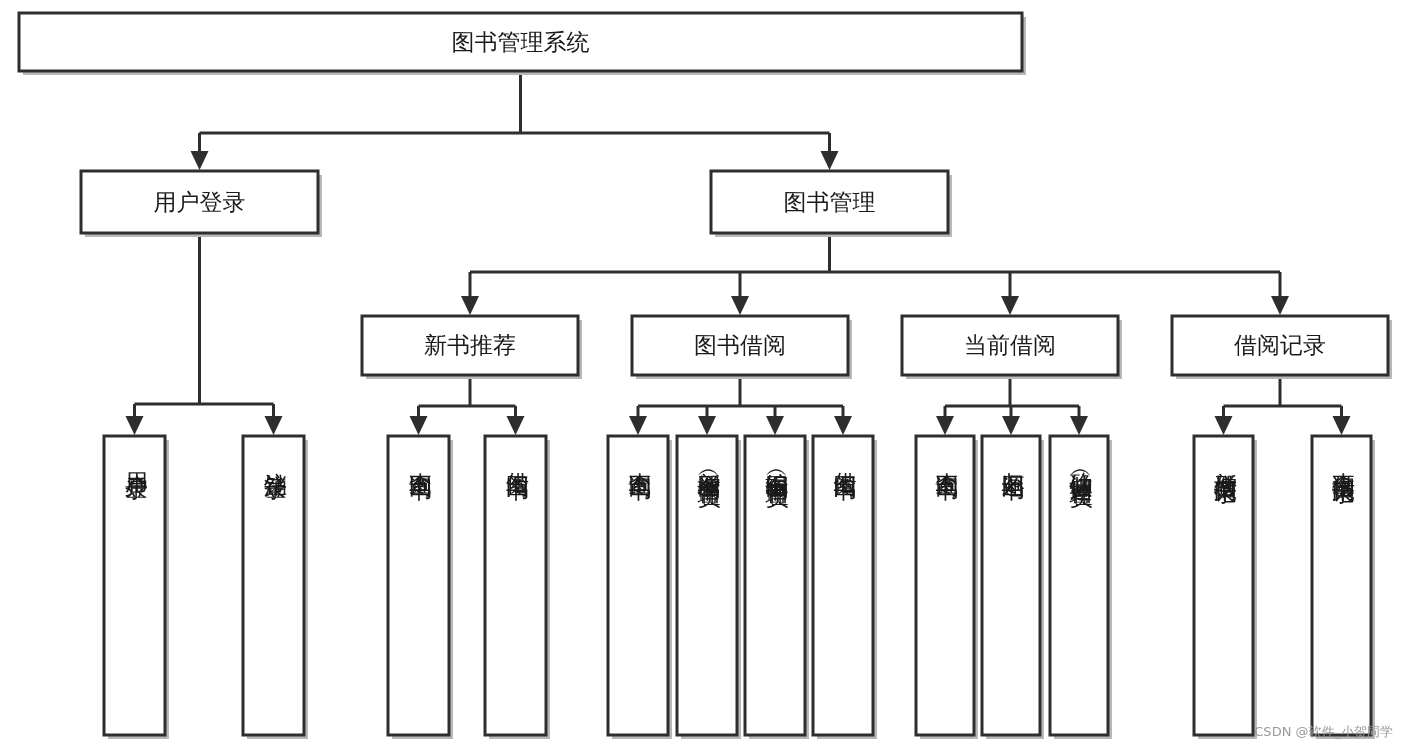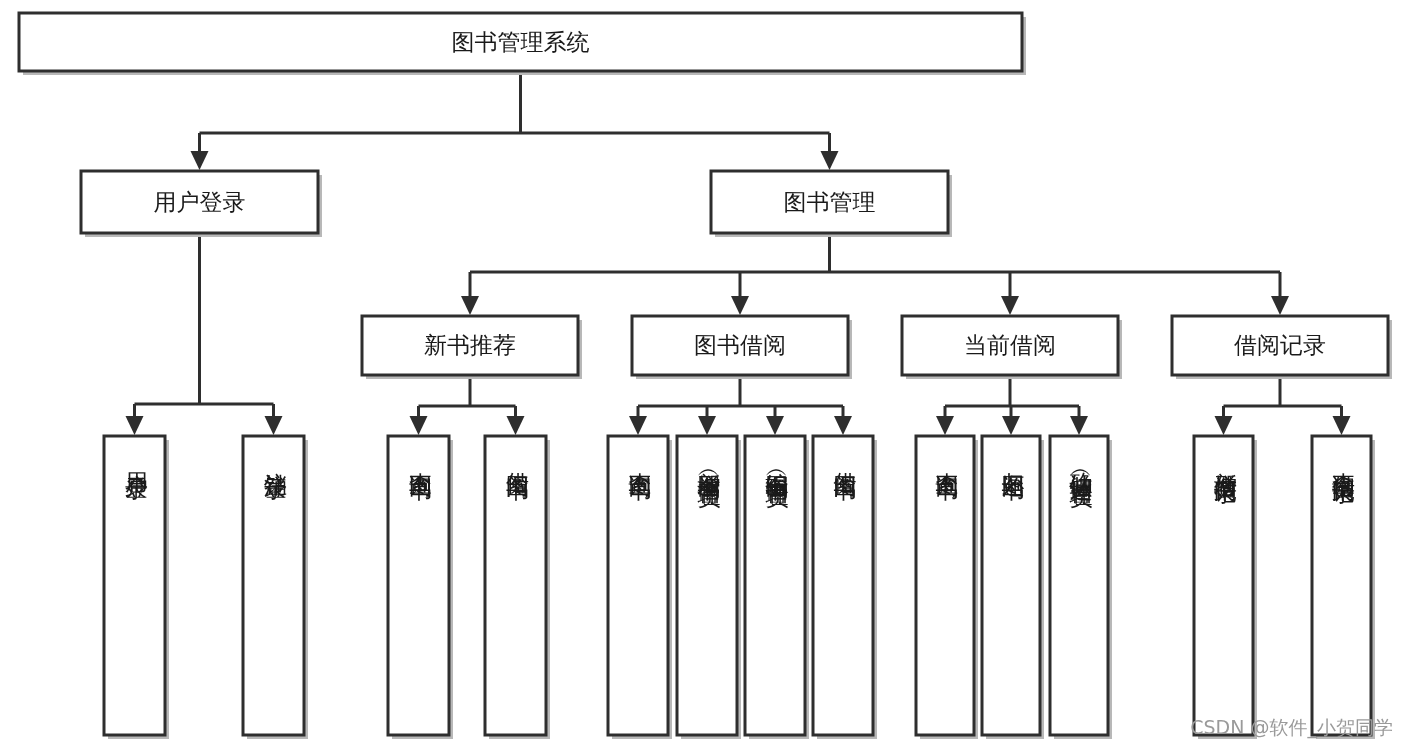--- a/index.html
+++ b/index.html
@@ -60,21 +60,21 @@
     writing-mode: vertical-rl;
     text-orientation: upright;
     letter-spacing: 2px;
     dominant-baseline: middle;
   }
   .watermark {
     position: absolute;
     right: 12px;
     bottom: 6px;
     font-family: "DejaVu Sans", "Liberation Sans", sans-serif;
-    font-size: 19px;
+    font-size: 13px;
     color: #9a9a9a;
     white-space: nowrap;
     pointer-events: none;
   }
 </style>
 </head>
 <body>
 
 <div id="diagram-root">
   <svg id="tree-svg" viewBox="0 0 1405 747" xmlns="http://www.w3.org/2000/svg">

